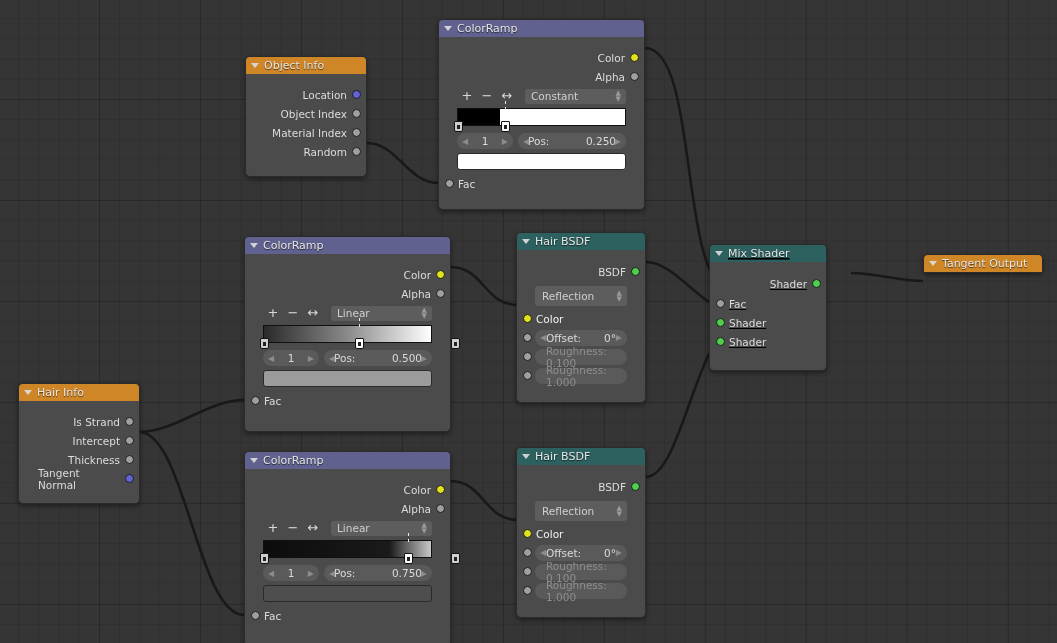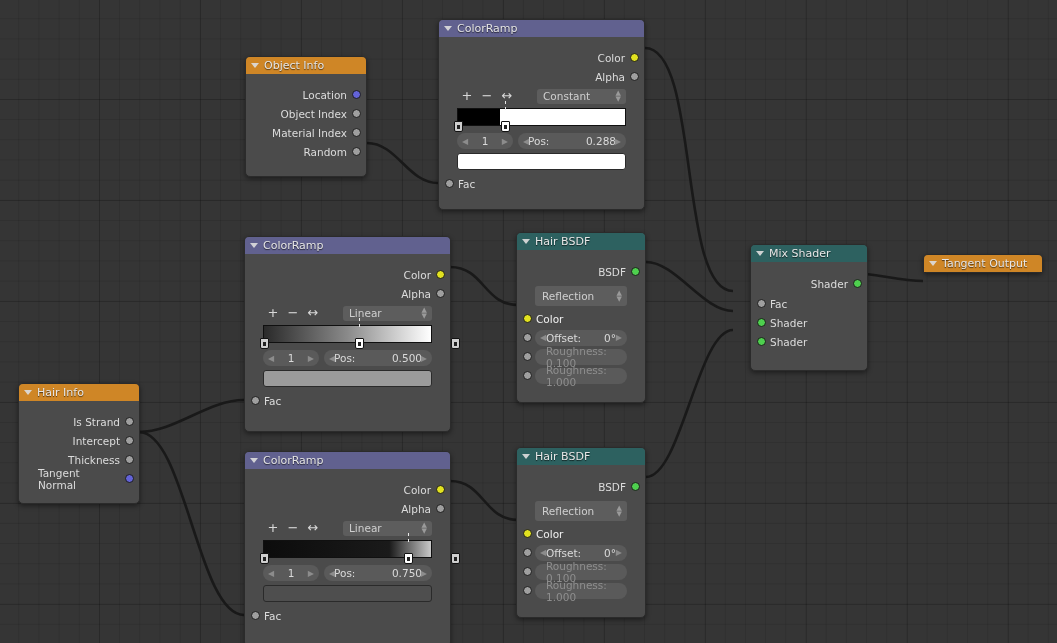--- a/index.html
+++ b/index.html
@@ -86,21 +86,21 @@
     gap: 0px;
   }
   .tool-btn {
     width: 20px; text-align: center;
     font-size: 13px; color: #d8d8d8;
     line-height: 14px;
     cursor: default;
   }
   .interp-select {
     flex: 1;
-    margin-left: 20px;
+    margin-left: 8px;
     height: 15px;
     background: #5d5d5d;
     border-radius: 3px;
     display: flex; align-items: center;
     padding: 0 6px;
     font-size: 10.5px;
     color: #cfcfcf;
     position: relative;
     box-sizing: border-box;
   }
@@ -330,21 +330,21 @@
 
       <div class="num-row">
         <span class="num-field idx-field">
           <span class="ar-l">◀</span>
           <span>1</span>
           <span class="ar-r">▶</span>
         </span>
         <span class="num-field pos-field">
           <span class="ar-l">◀</span>
           <span>Pos:</span>
-          <span>0.288</span>
+          <span>0.250</span>
           <span class="ar-r">▶</span>
         </span>
       </div>
 
       <div class="color-swatch" style="background:#ffffff;"></div>
 
       <div class="sock-row in" style="margin-top:4px;">
         <span class="socket s-gray sock-left" style="top:5px;"></span>
         <span>Fac</span>
       </div>
@@ -561,21 +561,21 @@
       <div class="prop-row">
         <span class="socket s-gray sock-left" style="top:5px;"></span>
         <span class="prop-pill dim">
           <span>Roughness: 1.000</span>
         </span>
       </div>
       <div style="height:6px;"></div>
     </div>
   </div>
 
-  <div class="node" style="left:750px; top:244px; width:118px;">
+  <div class="node" style="left:709px; top:244px; width:118px;text-decoration:underline;">
     <div class="node-header hdr-teal">
       <span class="tri"></span>
       <span>Mix Shader</span>
     </div>
     <div class="node-body">
       <div class="sock-row out" style="height:21px;">
         <span class="socket s-green sock-right" style="top:6px;"></span>
         <span>Shader</span>
       </div>
       <div class="sock-row in">

